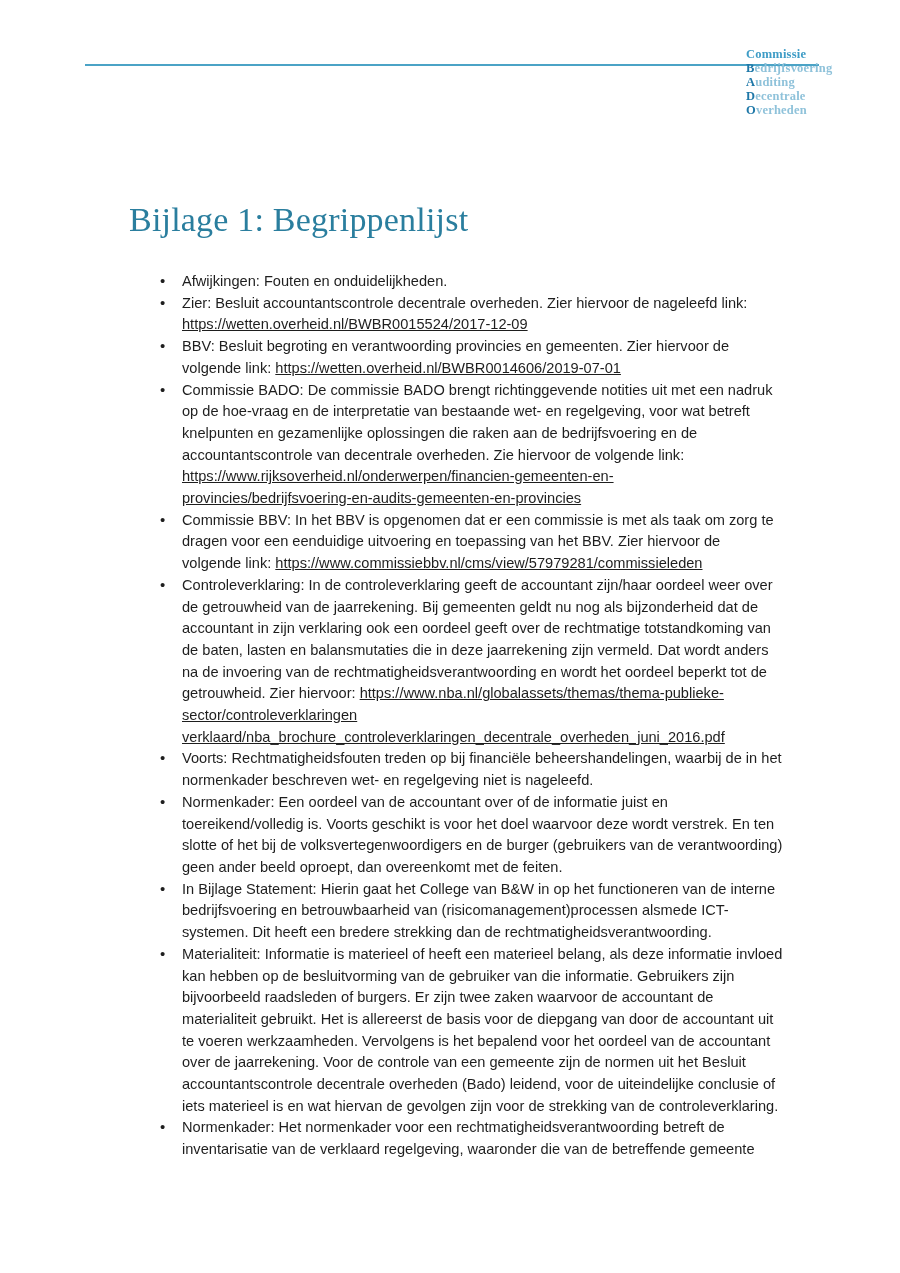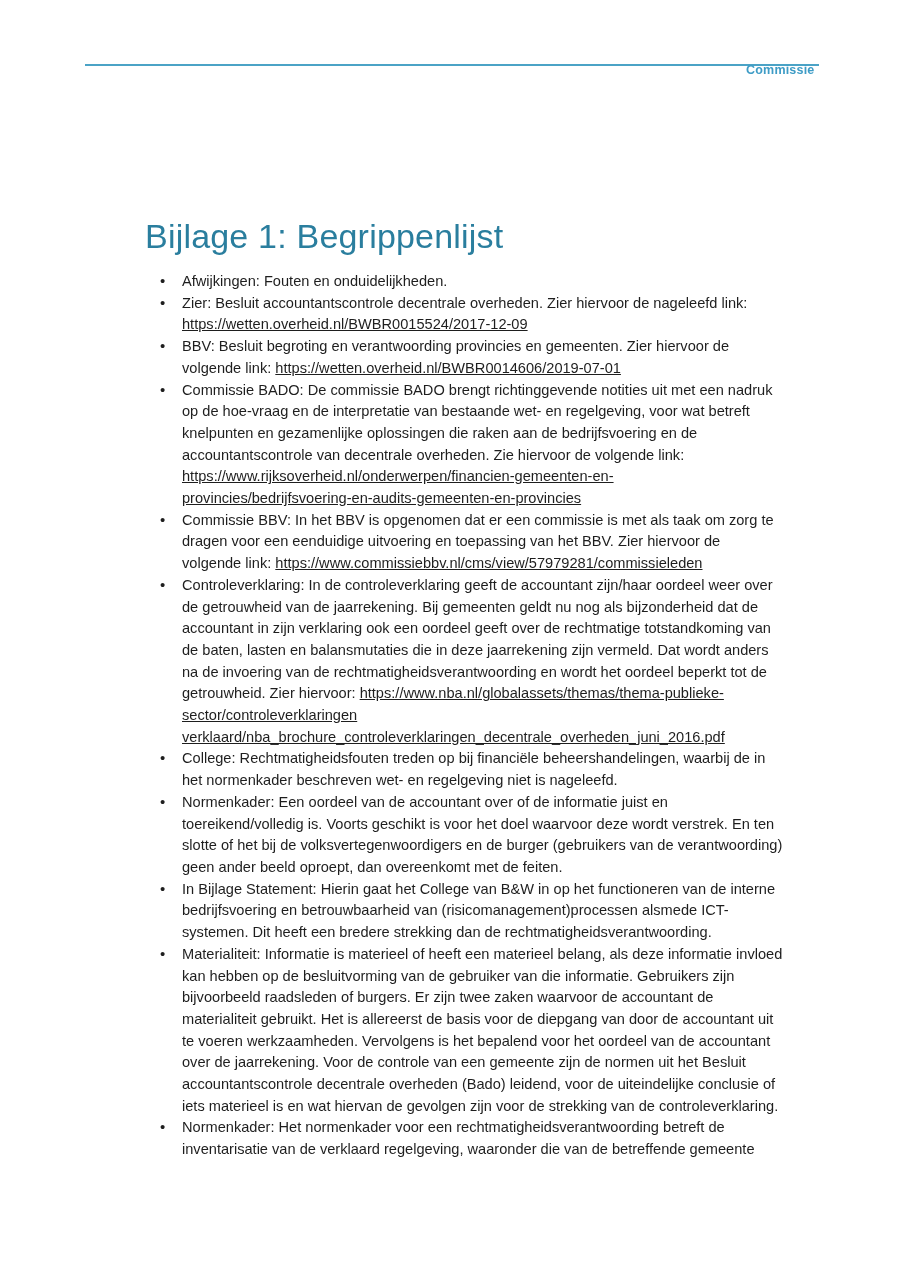--- a/index.html
+++ b/index.html
@@ -15,26 +15,27 @@
     position:absolute;
     left:85px;
     top:64px;
     width:734px;
     height:2px;
     background:#4BA3C6;
   }
   .logo{
     position:absolute;
     left:746px;
-    top:64px;
+    top:48px;
     font-size:12.5px;
     font-weight:700;
     line-height:13.9px;
     letter-spacing:0.2px;
     white-space:nowrap;
+    font-family:Liberation Serif, serif;
   }
   .logo .commissie{color:#3E9CC6;}
   .logo .initial{color:#1F78A8;}
   .logo .rest{color:#8FC2DA;}
   .doc-title{
     position:absolute;
     left:129px;
     top:201px;
     font-size:34px;
     font-weight:400;
@@ -80,32 +81,38 @@
 </style>
 </head>
 <body>
 
 <div class="page">
 
   <div class="top-rule"></div>
 
   <div class="logo">
     <div class="commissie">Commissie</div>
+    <div id="logo-lines">
+        <div><span class="initial">B</span><span class="rest">edrijfsvoering</span></div>
+        <div><span class="initial">A</span><span class="rest">uditing</span></div>
+        <div><span class="initial">D</span><span class="rest">ecentrale</span></div>
+        <div><span class="initial">O</span><span class="rest">verheden</span></div>
+      </div>
   </div>
 
-  <h1 class="doc-title" style="margin:16px;">Bijlage 1: Begrippenlijst</h1>
+  <h1 class="doc-title" style="margin:0;font-family:Liberation Serif, serif;">Bijlage 1: Begrippenlijst</h1>
 
   <ul class="glossary" id="glossary-list">
       <li><span class="bullet">•</span><span class="term">Afwijkingen:</span><span> Fouten en onduidelijkheden.</span></li>
       <li><span class="bullet">•</span><span class="term">Zier:</span><span> Besluit accountantscontrole decentrale overheden. Zier hiervoor de nageleefd link: </span><a href="#">https://wetten.overheid.nl/BWBR0015524/2017-12-09</a></li>
       <li><span class="bullet">•</span><span class="term">BBV:</span><span> Besluit begroting en verantwoording provincies en gemeenten. Zier hiervoor de volgende link: </span><a href="#">https://wetten.overheid.nl/BWBR0014606/2019-07-01</a></li>
       <li><span class="bullet">•</span><span class="term">Commissie BADO:</span><span> De commissie BADO brengt richtinggevende notities uit met een nadruk op de hoe-vraag en de interpretatie van bestaande wet- en regelgeving, voor wat betreft knelpunten en gezamenlijke oplossingen die raken aan de bedrijfsvoering en de accountantscontrole van decentrale overheden. Zie hiervoor de volgende link: </span><a href="#">https://www.rijksoverheid.nl/onderwerpen/financien-gemeenten-en-provincies/bedrijfsvoering-en-audits-gemeenten-en-provincies</a></li>
       <li><span class="bullet">•</span><span class="term">Commissie BBV:</span><span> In het BBV is opgenomen dat er een commissie is met als taak om zorg te dragen voor een eenduidige uitvoering en toepassing van het BBV. Zier hiervoor de volgende link: </span><a href="#">https://www.commissiebbv.nl/cms/view/57979281/commissieleden</a></li>
       <li><span class="bullet">•</span><span class="term">Controleverklaring:</span><span> In de controleverklaring geeft de accountant zijn/haar oordeel weer over de getrouwheid van de jaarrekening. Bij gemeenten geldt nu nog als bijzonderheid dat de accountant in zijn verklaring ook een oordeel geeft over de rechtmatige totstandkoming van de baten, lasten en balansmutaties die in deze jaarrekening zijn vermeld. Dat wordt anders na de invoering van de rechtmatigheidsverantwoording en wordt het oordeel beperkt tot de getrouwheid. Zier hiervoor: </span><a href="#">https://www.nba.nl/globalassets/themas/thema-publieke-sector/controleverklaringen verklaard/nba_brochure_controleverklaringen_decentrale_overheden_juni_2016.pdf</a></li>
-      <li><span class="bullet">•</span><span class="term">College:</span><span> Rechtmatigheidsfouten treden op bij financiële beheershandelingen, waarbij de in het normenkader beschreven wet- en regelgeving niet is nageleefd.</span></li>
+      <li><span class="bullet">•</span><span class="term">Voorts:</span><span> Rechtmatigheidsfouten treden op bij financiële beheershandelingen, waarbij de in het normenkader beschreven wet- en regelgeving niet is nageleefd.</span></li>
       <li><span class="bullet">•</span><span class="term">Normenkader:</span><span> Een oordeel van de accountant over of de informatie juist en toereikend/volledig is. Voorts geschikt is voor het doel waarvoor deze wordt verstrek. En ten slotte of het bij de volksvertegenwoordigers en de burger (gebruikers van de verantwoording) geen ander beeld oproept, dan overeenkomt met de feiten.</span></li>
       <li><span class="bullet">•</span><span class="term">In Bijlage Statement:</span><span> Hierin gaat het College van B&amp;W in op het functioneren van de interne bedrijfsvoering en betrouwbaarheid van (risicomanagement)processen alsmede ICT-systemen. Dit heeft een bredere strekking dan de rechtmatigheidsverantwoording.</span></li>
       <li><span class="bullet">•</span><span class="term">Materialiteit:</span><span> Informatie is materieel of heeft een materieel belang, als deze informatie invloed kan hebben op de besluitvorming van de gebruiker van die informatie. Gebruikers zijn bijvoorbeeld raadsleden of burgers. Er zijn twee zaken waarvoor de accountant de materialiteit gebruikt. Het is allereerst de basis voor de diepgang van door de accountant uit te voeren werkzaamheden. Vervolgens is het bepalend voor het oordeel van de accountant over de jaarrekening. Voor de controle van een gemeente zijn de normen uit het Besluit accountantscontrole decentrale overheden (Bado) leidend, voor de uiteindelijke conclusie of iets materieel is en wat hiervan de gevolgen zijn voor de strekking van de controleverklaring.</span></li>
       <li><span class="bullet">•</span><span class="term">Normenkader:</span><span> Het normenkader voor een rechtmatigheidsverantwoording betreft de inventarisatie van de verklaard regelgeving, waaronder die van de betreffende gemeente</span></li>
     </ul>
 
 
 </div>
 
 </body></html>

